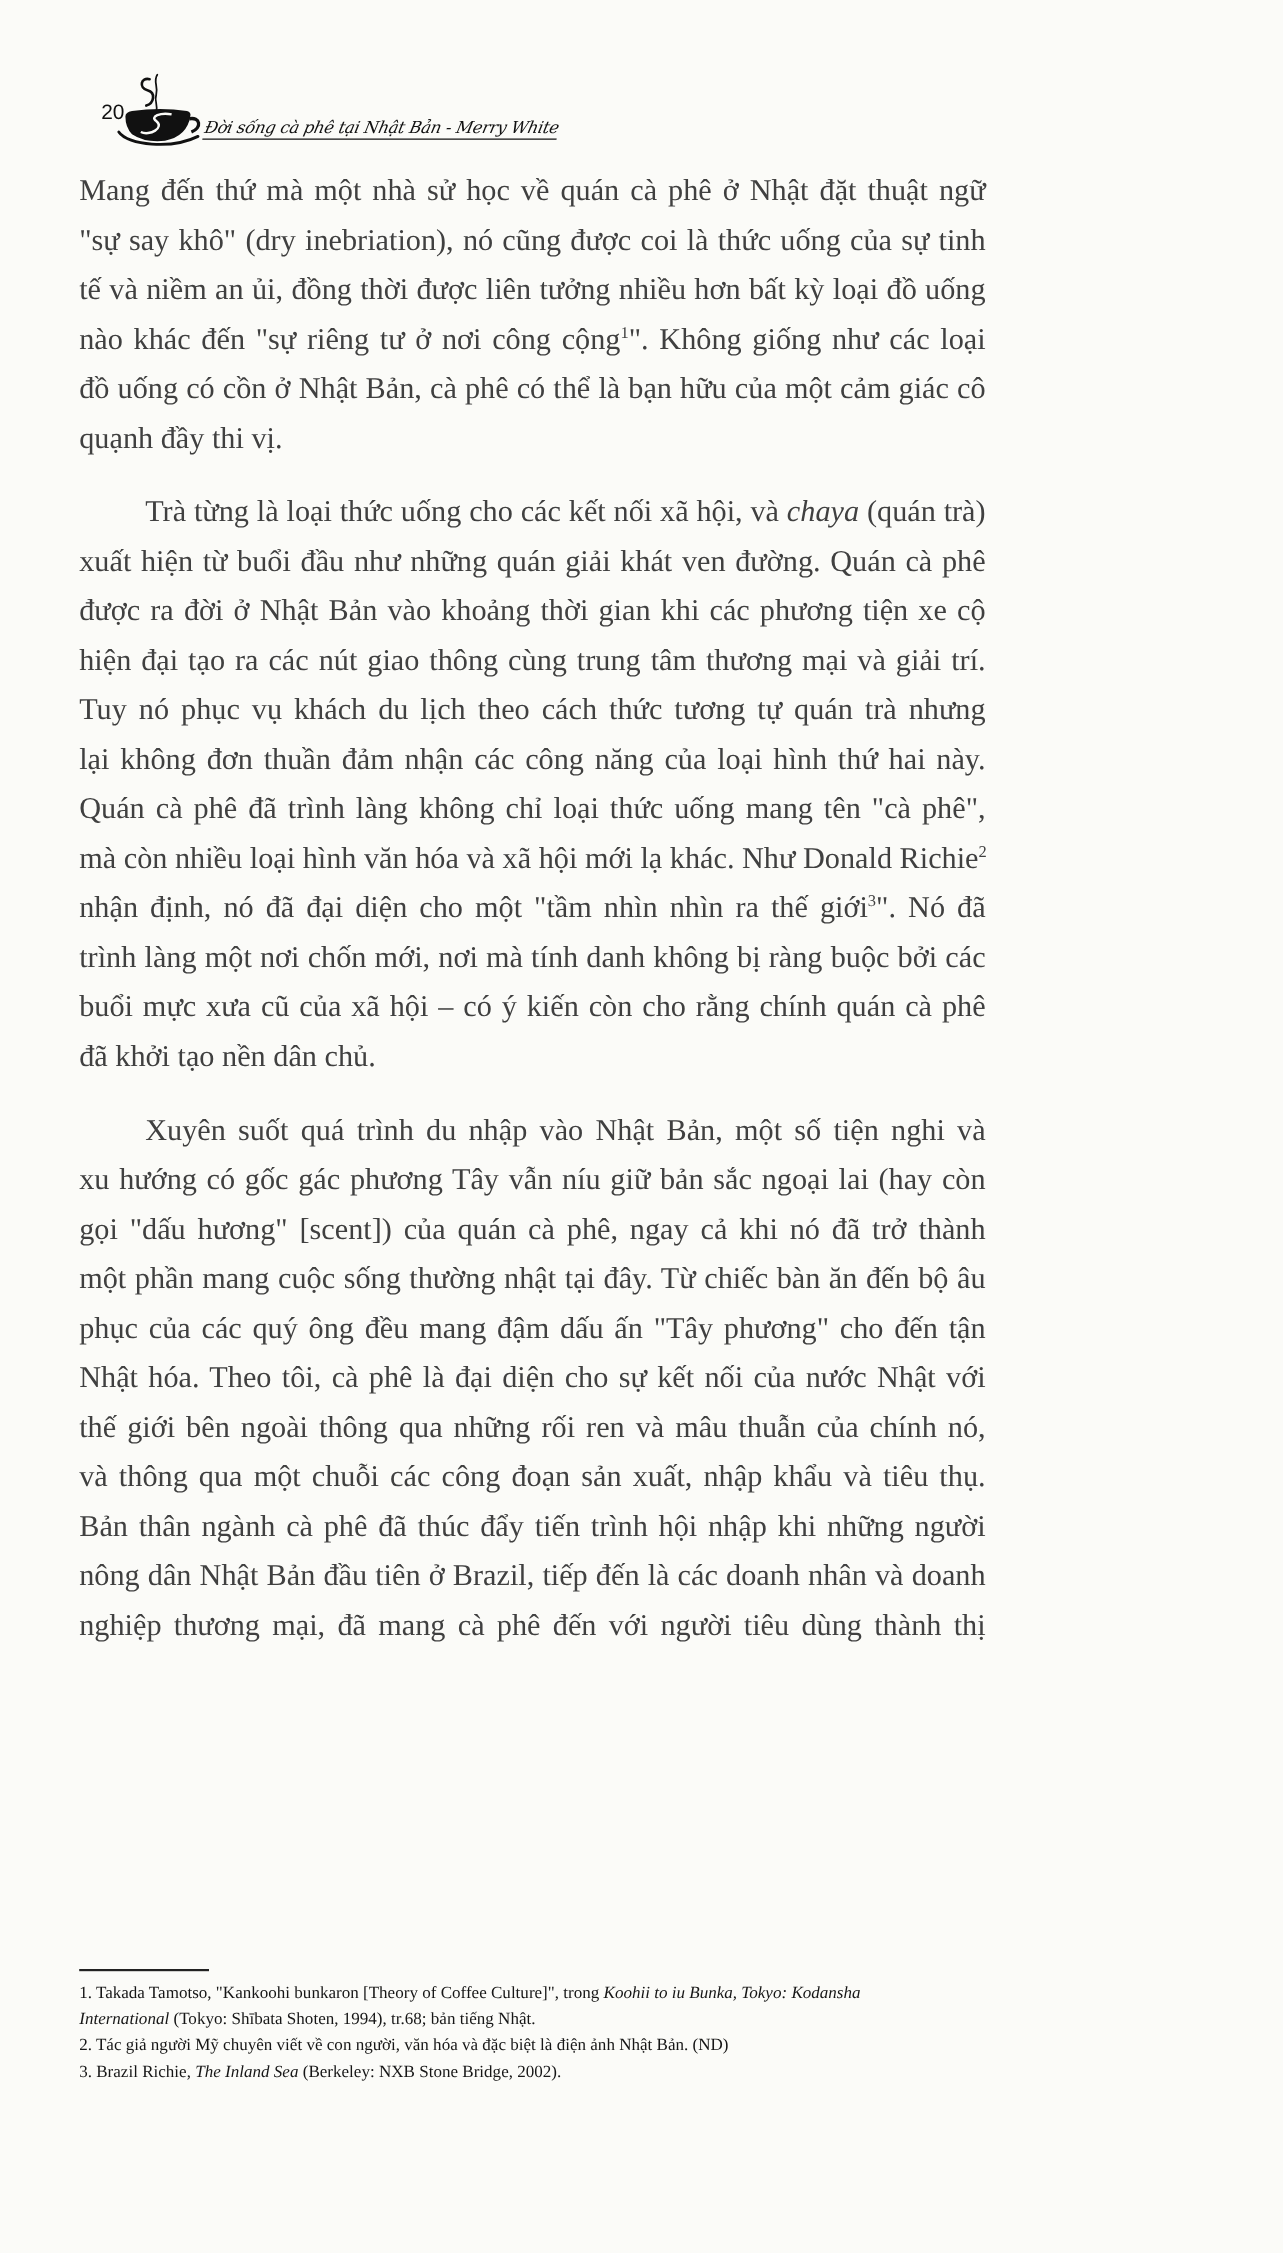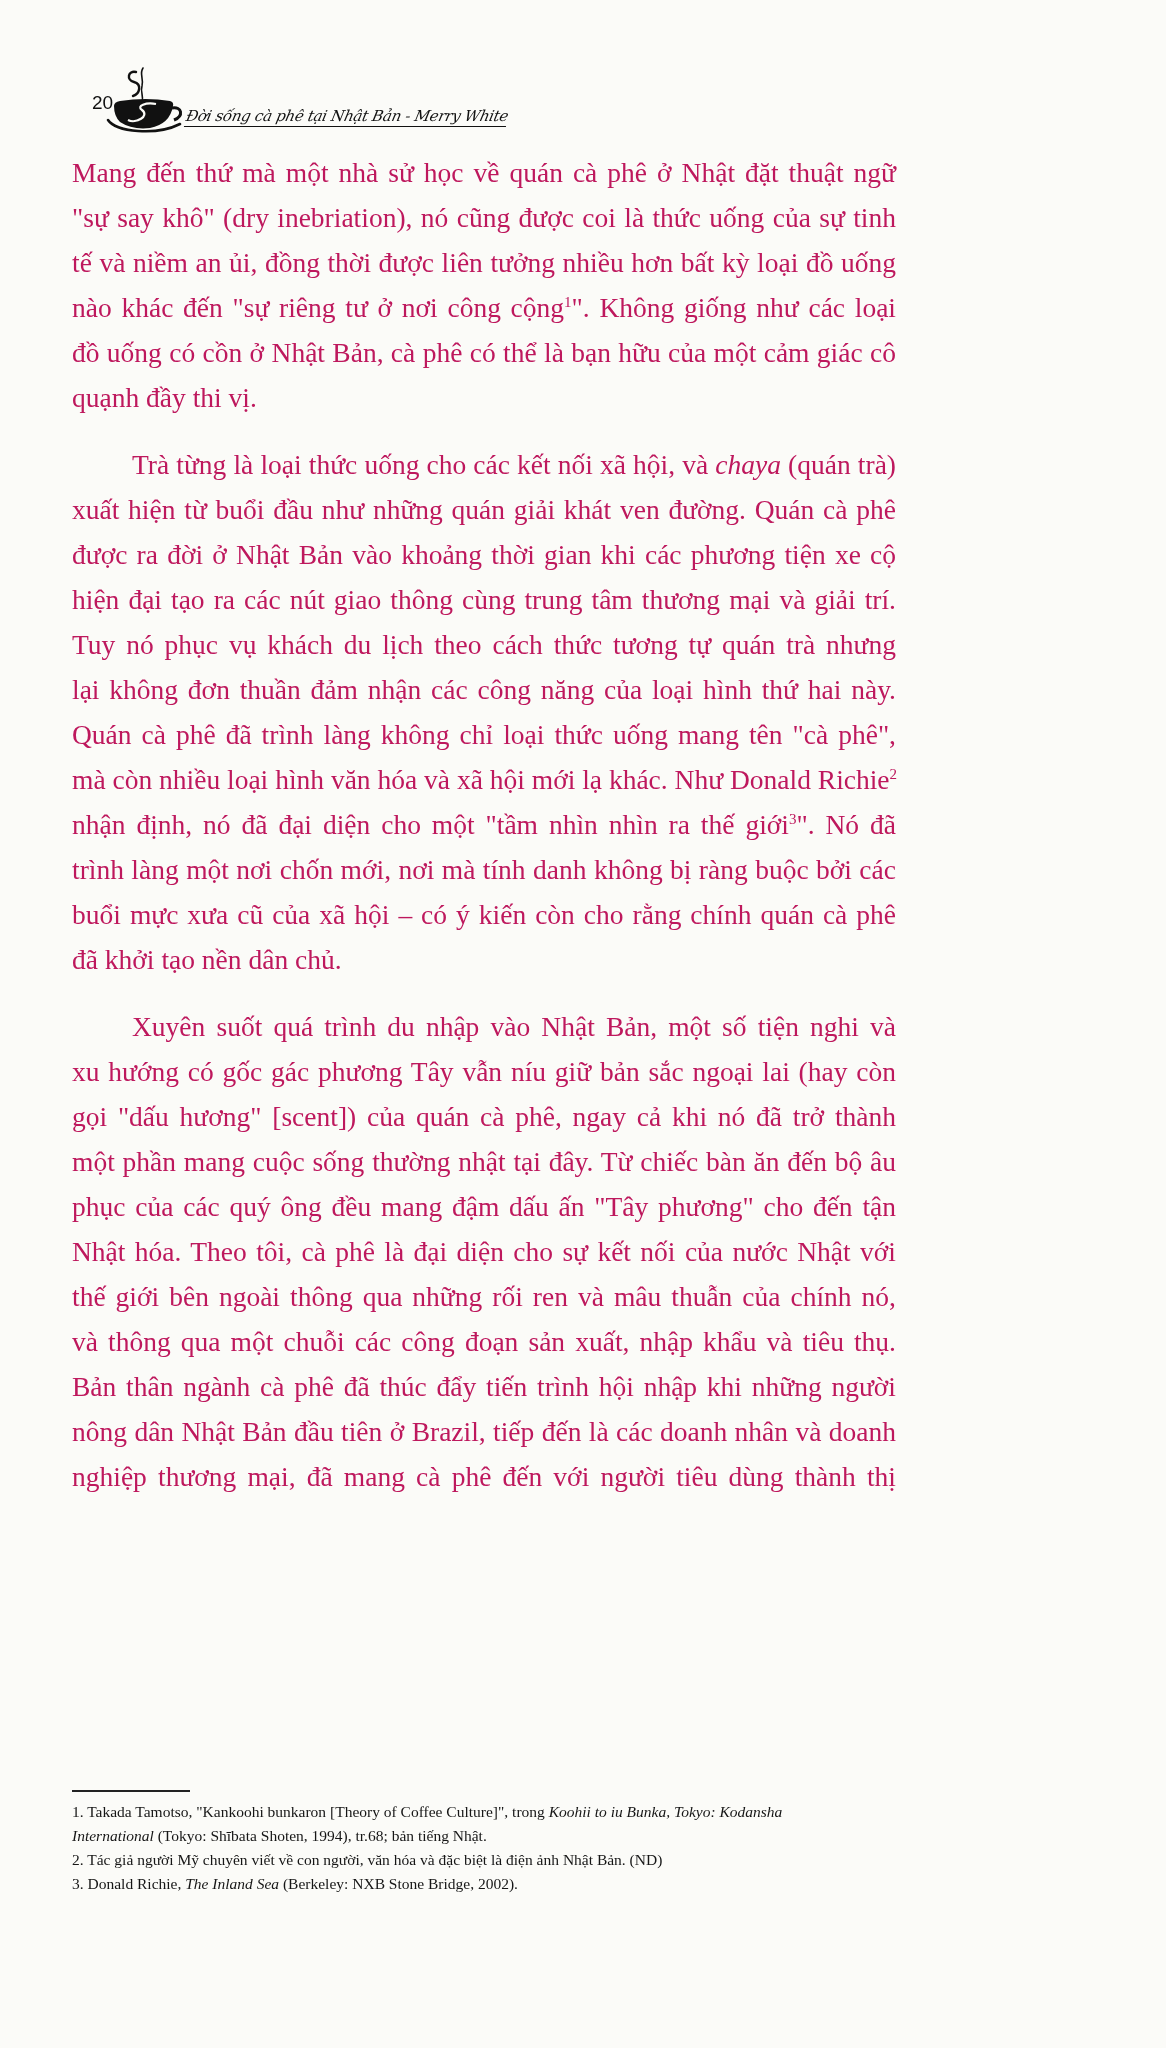--- a/index.html
+++ b/index.html
@@ -61,21 +61,21 @@
     
     .body-text {
       position: absolute;
       left: 72px;
       top: 150px;
       width: 824px;
       font-family: "Liberation Serif", serif;
       font-size: 27.5px;
       line-height: 45px;
       text-align: justify;
-      color: #be185d;
+      color: #404040;
     }
     .para {
       margin: 0;
       text-align: justify;
     }
     .para + .para {
       margin-top: 22px;
     }
     .para .line {
       display: block;
@@ -186,17 +186,17 @@
   <div class="footnote-rule"></div>
   <div class="footnotes">
     <p class="footnote">
       <span class="fn-line"><span>1.</span><span> Takada Tamotso, "Kankoohi bunkaron [Theory of Coffee Culture]", trong </span><em>Koohii to iu Bunka, Tokyo: Kodansha</em></span>
       <span class="fn-line"><em>International</em><span> (Tokyo: Shībata Shoten, 1994), tr.68; bản tiếng Nhật.</span></span>
     </p>
     <p class="footnote">
       <span class="fn-line"><span>2.</span><span> Tác giả người Mỹ chuyên viết về con người, văn hóa và đặc biệt là điện ảnh Nhật Bản. (ND)</span></span>
     </p>
     <p class="footnote">
-      <span class="fn-line"><span>3.</span><span> Donald Richie, </span><em>The Inland Sea</em><span> (Berkeley: NXB Stone Bridge, 2002).</span></span>
+      <span class="fn-line"><span>3.</span><span> Brazil Richie, </span><em>The Inland Sea</em><span> (Berkeley: NXB Stone Bridge, 2002).</span></span>
     </p>
   </div>
 
 </div>
 
 </body></html>

